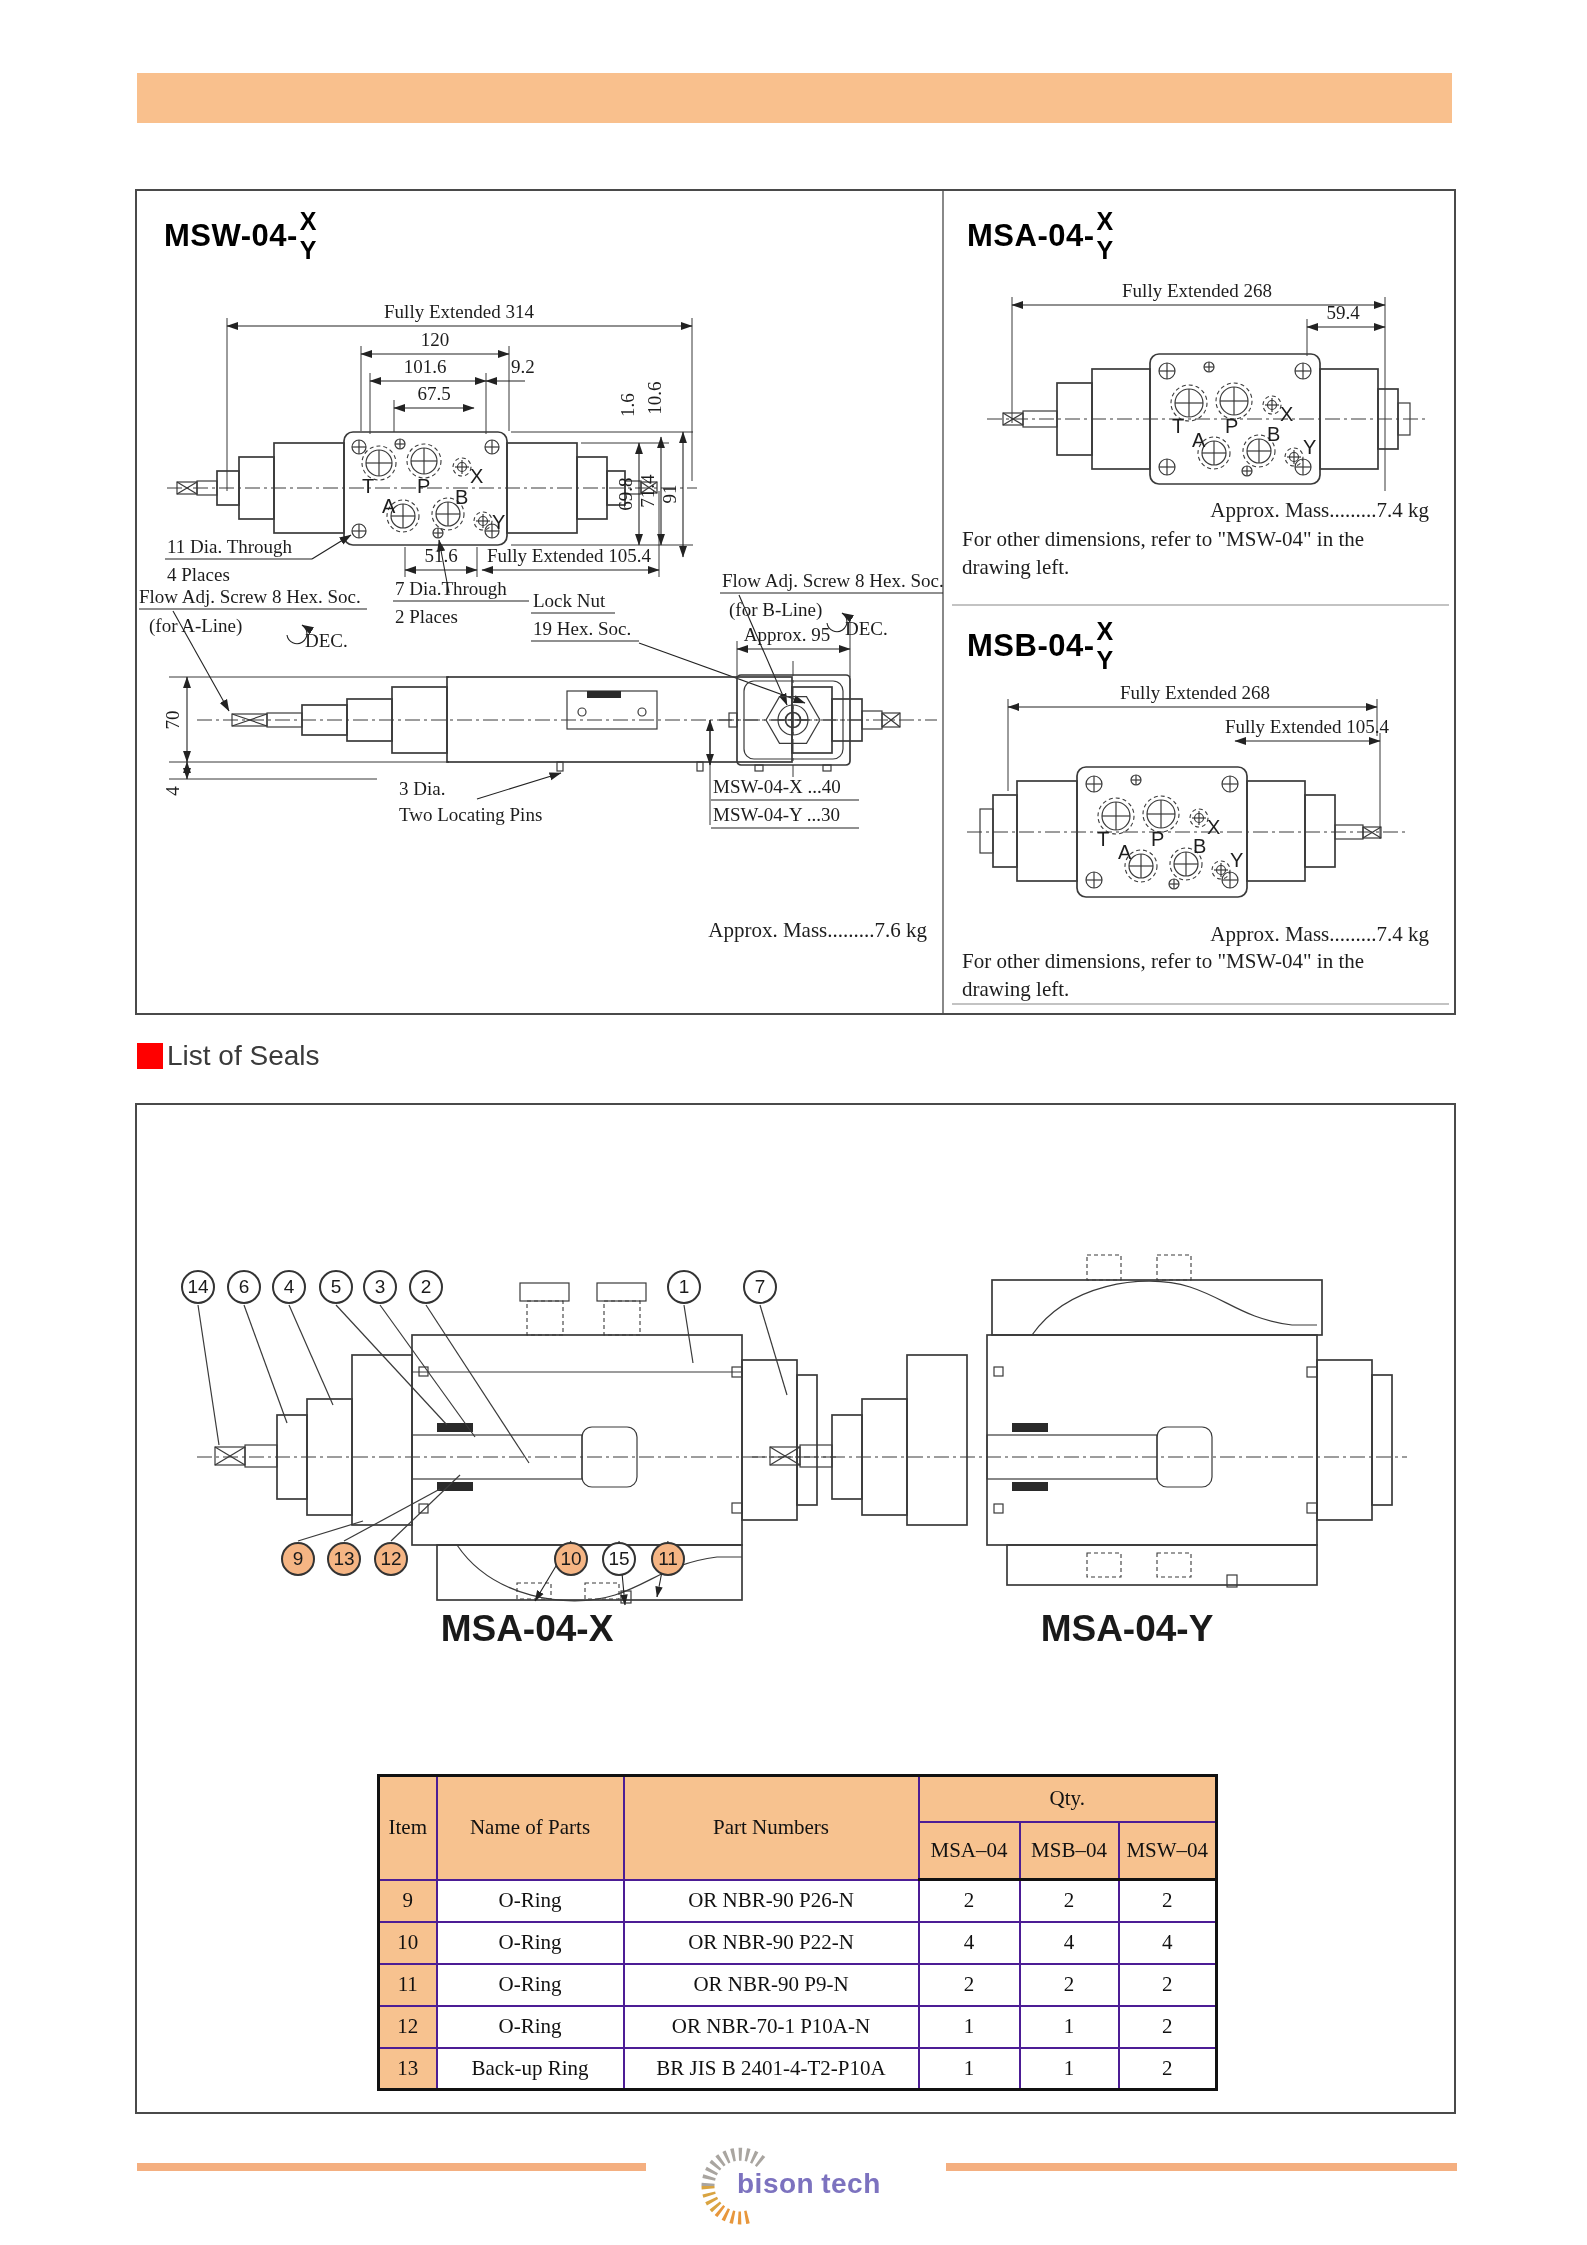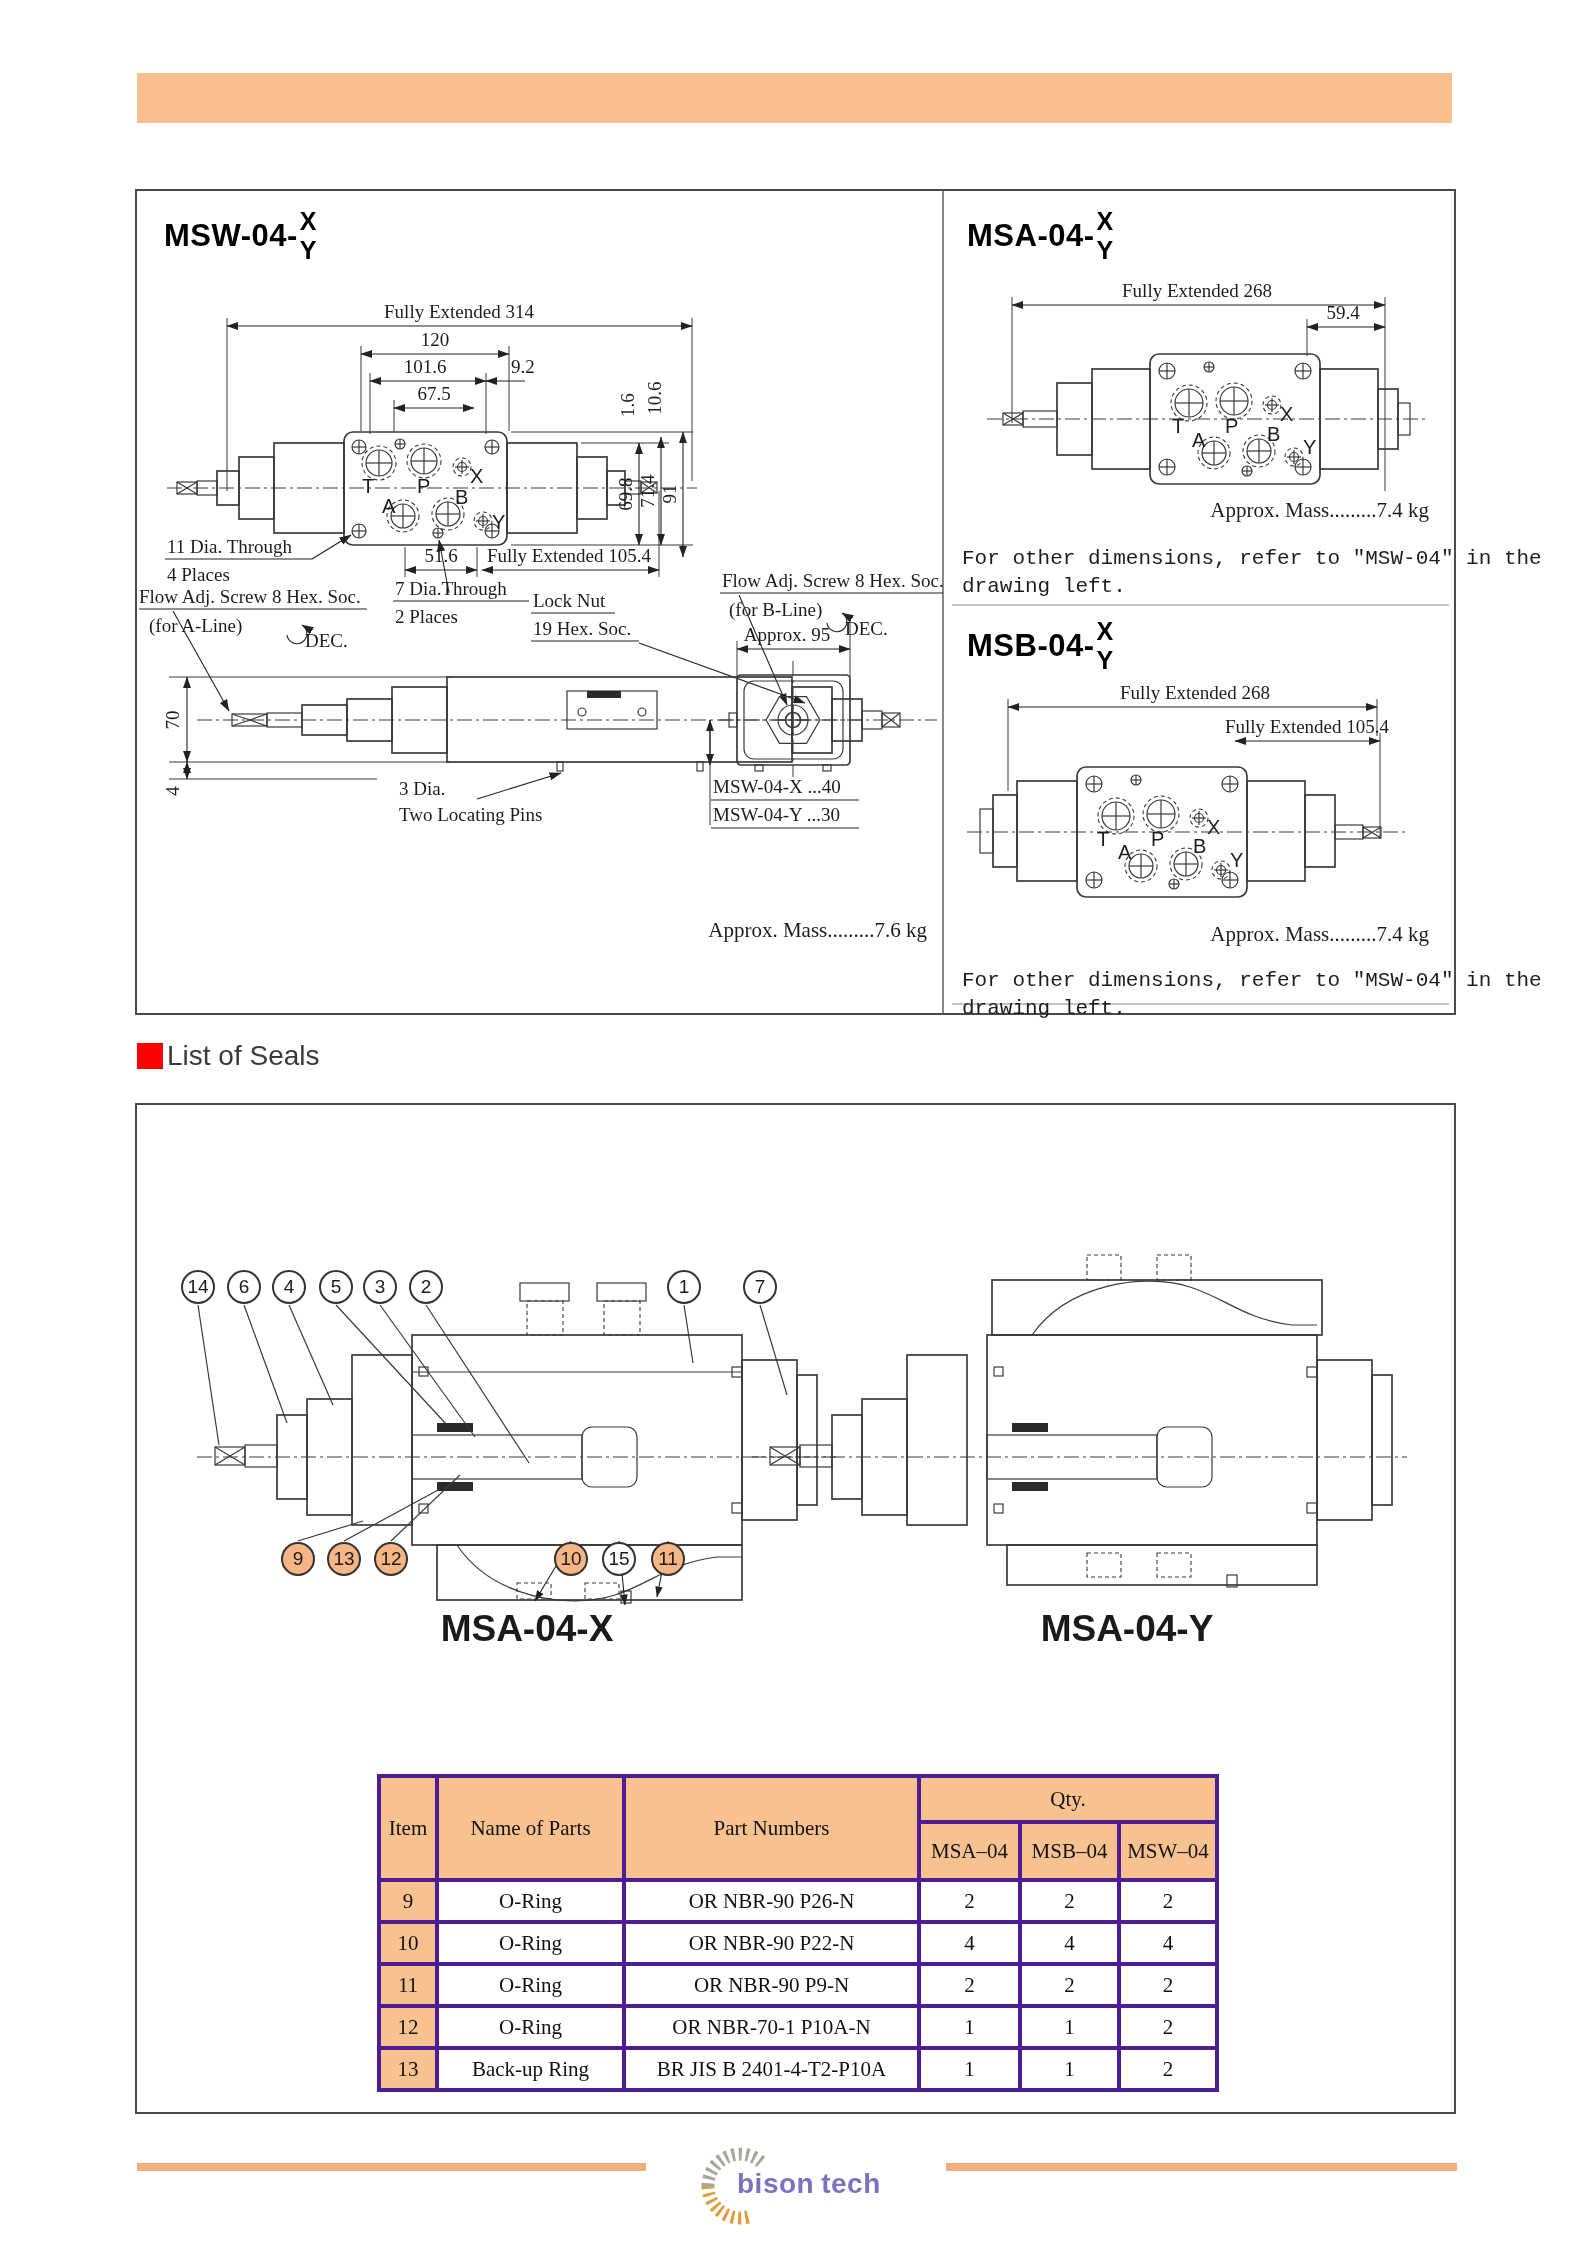--- a/index.html
+++ b/index.html
@@ -5,34 +5,34 @@
   html,body{margin:0;padding:0;background:#fff;}
   .page{position:relative;width:1587px;height:2245px;background:#fff;font-family:"Liberation Sans",sans-serif;overflow:hidden;}
   .abs{position:absolute;}
   .topbar{position:absolute;left:137px;top:73px;width:1315px;height:50px;background:#F9C08D;}
   .box{position:absolute;border:2px solid #4a4a4a;background:#fff;}
   .box1{left:135px;top:189px;width:1317px;height:822px;}
   .box2{left:135px;top:1103px;width:1317px;height:1007px;}
   .panel-title{position:absolute;font-weight:bold;font-size:31px;color:#000000;letter-spacing:0.5px;white-space:nowrap;}
   .panel-title .xy{display:inline-flex;flex-direction:column;vertical-align:middle;font-size:25px;line-height:1.15;margin-left:2px;transform:translateY(-2px);}
   .panel-title .xy i{font-style:normal;}
-  .serifnote{position:absolute;font-family:Liberation Mono, monospace;font-size:21px;color:#1d1d1d;line-height:28px;white-space:nowrap;margin-top:20px;}
+  .serifnote{position:absolute;font-family:Liberation Serif, serif;font-size:21px;color:#1d1d1d;line-height:28px;white-space:nowrap;}
   .seals-heading{position:absolute;left:137px;top:1040px;display:flex;align-items:center;gap:4px;}
   .seals-heading .red-sq{width:26px;height:26px;background:#FF0000;display:inline-block;}
   .seals-heading .txt{font-size:28px;color:#3a3a3a;}
   .models{position:absolute;left:55px;top:22px;font-weight:bold;font-size:31px;color:#1a1a1a;line-height:46px;}
   .callout{position:absolute;width:34px;height:34px;border:2px solid #333;border-radius:50%;background:#fff;
     display:flex;align-items:center;justify-content:center;font-size:19px;color:#1a1a1a;box-sizing:border-box;}
   .callout.hl{background:#F5B584;}
   .caption{position:absolute;font-weight:bold;font-size:37px;color:#1a1a1a;text-align:center;width:280px;}
   .note-line{position:absolute;font-family:"Liberation Serif",serif;font-size:21px;color:#1d1d1d;white-space:nowrap;display:flex;align-items:center;}
   .note-line .bullet{width:17px;height:17px;border-radius:50%;background:#8a8a8a;display:inline-block;margin-right:4px;flex:0 0 auto;}
   table.seals{position:absolute;left:240px;top:669px;border-collapse:collapse;table-layout:fixed;
     font-family:"Liberation Serif",serif;font-size:21px;color:#111;}
-  table.seals td,table.seals th{border:4px solid #4c1d95;text-align:center;vertical-align:middle;font-weight:normal;padding:0;}
+  table.seals td,table.seals th{border:2px solid #4c1d95;text-align:center;vertical-align:middle;font-weight:normal;padding:0;}
   table.seals .orange{background:#F7C28F;}
   table.seals .hrow1{height:46px;}
   table.seals .hrow2{height:58px;}
   table.seals .drow{height:42px;background:#fff;}
   table.seals{border:3px solid #111;}
   table.seals tr.hsep td,table.seals tr.hsep th{border-bottom:3px solid #111;}
   .footer-bar{position:absolute;height:8px;background:#F4AF80;top:2163px;}
   .logo-text{position:absolute;left:737px;top:2168px;font-weight:bold;font-size:28px;color:#7C72BF;letter-spacing:0.5px;}
   .logo-text .b2{margin-left:7px;}
   svg .ln{stroke:#3a3a3a;stroke-width:1.7;fill:none;}

